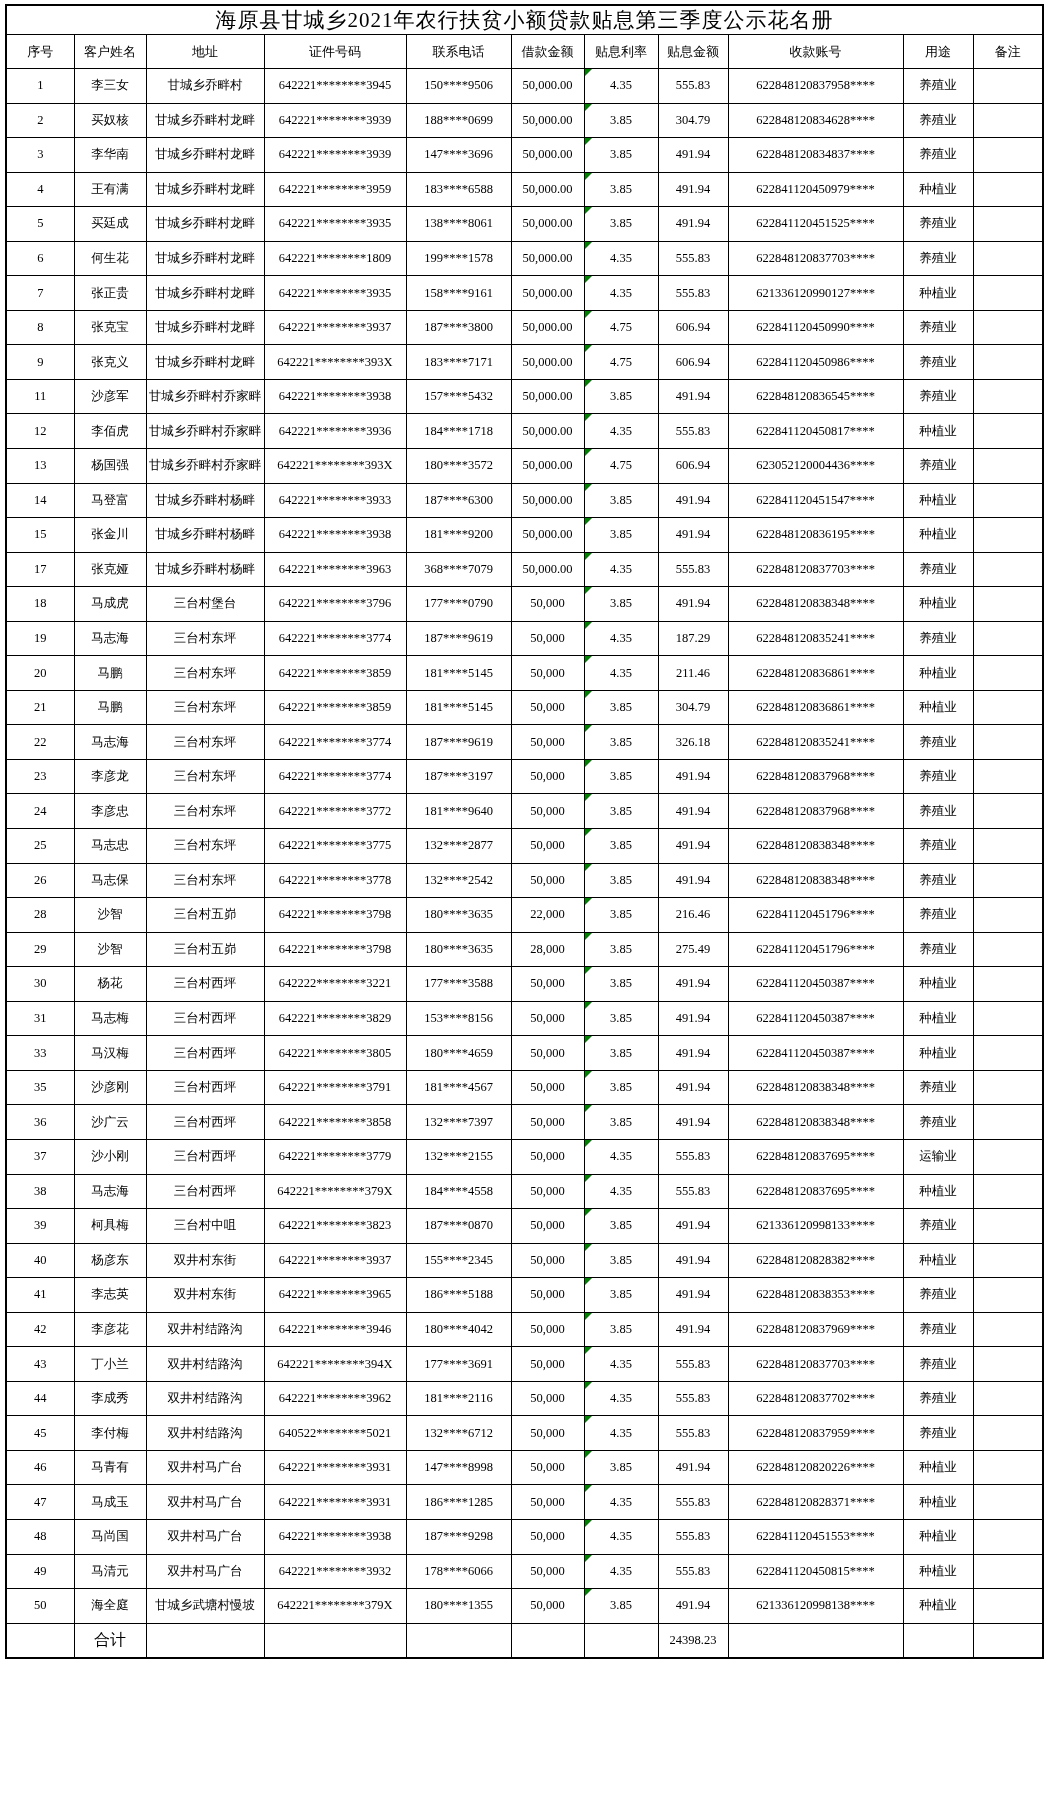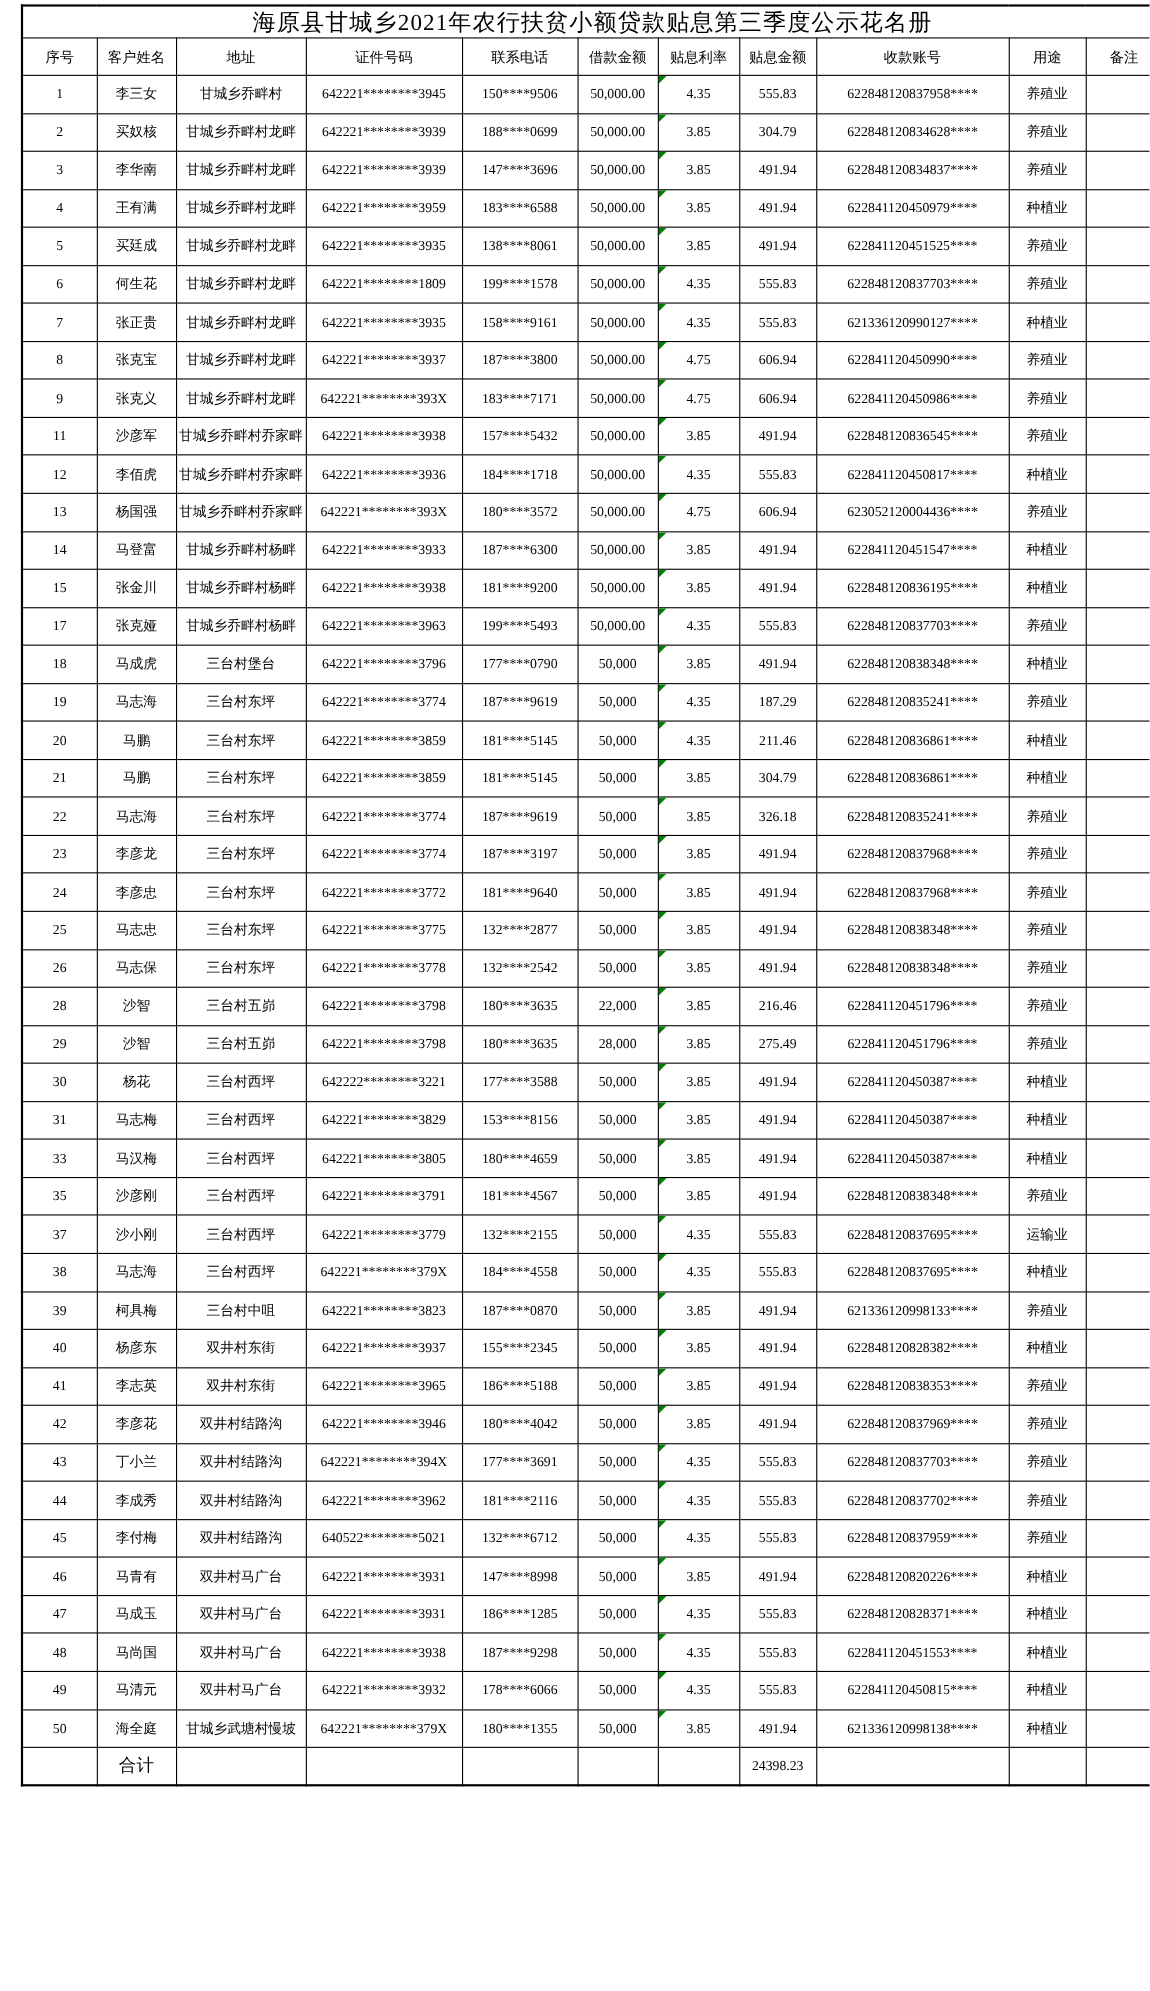--- a/index.html
+++ b/index.html
@@ -8,21 +8,21 @@
     background: #ffffff;
   }
   #page {
     position: relative;
     width: 1045px;
     height: 1810px;
     background: #ffffff;
     font-family: "Liberation Serif", serif;
     color: #000000;
     box-sizing: border-box;
-    padding: 4px 19px;
+    padding: 4px 5px;
   }
   table#roster {
     border-collapse: collapse;
     table-layout: fixed;
     width: 1037px;
     border: 2px solid #000000;
   }
   #roster td, #roster th {
     border: 1px solid #000000;
     padding: 0 1px;
@@ -292,21 +292,21 @@
           <td class="cell-subsidy-amount">491.94</td>
           <td class="cell-account">622848120836195****</td>
           <td class="cell-purpose">种植业</td>
           <td class="cell-remark"></td>
         </tr>
         <tr class="data-row">
           <td class="cell-index">17</td>
           <td class="cell-name">张克娅</td>
           <td class="cell-address">甘城乡乔畔村杨畔</td>
           <td class="cell-id-number">642221********3963</td>
-          <td class="cell-phone">199****5493</td>
+          <td class="cell-phone">368****7079</td>
           <td class="cell-loan-amount decimal">50,000.00</td>
           <td class="cell-rate"><span class="err-marker"></span>4.35</td>
           <td class="cell-subsidy-amount">555.83</td>
           <td class="cell-account">622848120837703****</td>
           <td class="cell-purpose">养殖业</td>
           <td class="cell-remark"></td>
         </tr>
         <tr class="data-row">
           <td class="cell-index">18</td>
           <td class="cell-name">马成虎</td>
@@ -496,20 +496,33 @@
           <td class="cell-id-number">642221********3791</td>
           <td class="cell-phone">181****4567</td>
           <td class="cell-loan-amount">50,000</td>
           <td class="cell-rate"><span class="err-marker"></span>3.85</td>
           <td class="cell-subsidy-amount">491.94</td>
           <td class="cell-account">622848120838348****</td>
           <td class="cell-purpose">养殖业</td>
           <td class="cell-remark"></td>
         </tr>
         <tr class="data-row">
+          <td class="cell-index">36</td>
+          <td class="cell-name">沙广云</td>
+          <td class="cell-address">三台村西坪</td>
+          <td class="cell-id-number">642221********3858</td>
+          <td class="cell-phone">132****7397</td>
+          <td class="cell-loan-amount">50,000</td>
+          <td class="cell-rate"><span class="err-marker"></span>3.85</td>
+          <td class="cell-subsidy-amount">491.94</td>
+          <td class="cell-account">622848120838348****</td>
+          <td class="cell-purpose">养殖业</td>
+          <td class="cell-remark"></td>
+        </tr>
+        <tr class="data-row">
           <td class="cell-index">37</td>
           <td class="cell-name">沙小刚</td>
           <td class="cell-address">三台村西坪</td>
           <td class="cell-id-number">642221********3779</td>
           <td class="cell-phone">132****2155</td>
           <td class="cell-loan-amount">50,000</td>
           <td class="cell-rate"><span class="err-marker"></span>4.35</td>
           <td class="cell-subsidy-amount">555.83</td>
           <td class="cell-account">622848120837695****</td>
           <td class="cell-purpose">运输业</td>

